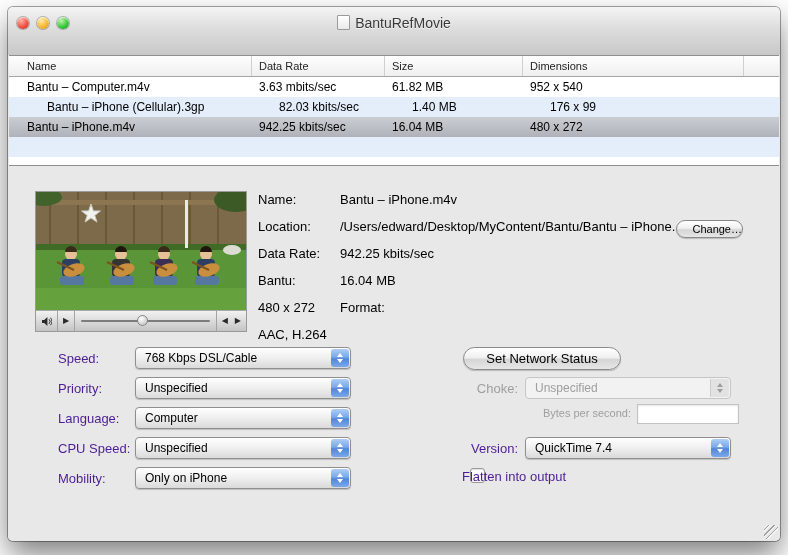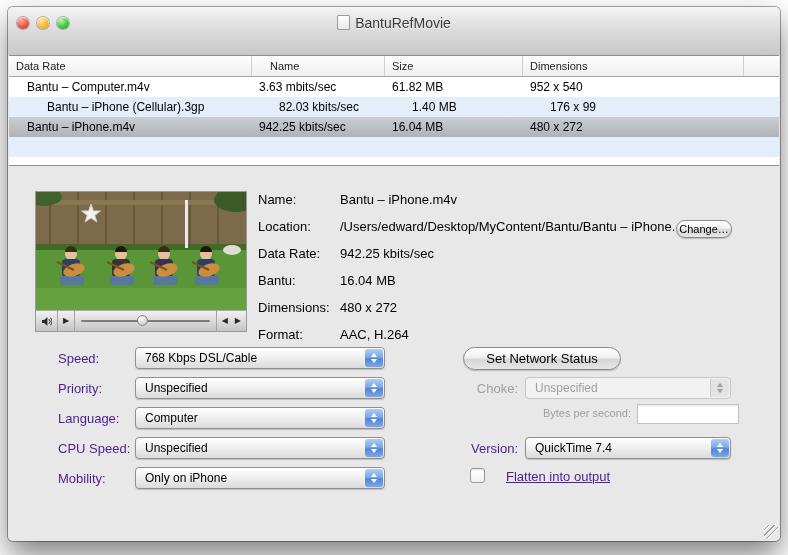--- a/index.html
+++ b/index.html
@@ -45,21 +45,21 @@
   .glyph{font-size:8px;color:#2a2a2a;line-height:20px;}
   .slider{flex:1;position:relative;height:100%;}
   .slider .track{position:absolute;left:6px;right:6px;top:9px;height:2px;background:#7c7c7c;border-radius:2px;}
   .slider .knob{position:absolute;left:44%;top:4px;width:11px;height:11px;border-radius:50%;
     background:radial-gradient(circle at 35% 30%,#ffffff,#cfcfcf 70%,#b5b5b5);border:1px solid #858585;box-sizing:border-box;}
   
   .info{position:absolute;left:250px;top:26px;display:grid;grid-template-columns:82px 336px;grid-auto-rows:27px;
     font-size:13px;color:#000;}
   .info div{white-space:nowrap;overflow:hidden;}
   
-  .popup{position:absolute;width:250px;height:22px;box-sizing:border-box;border:1px solid #8f8f8f;border-radius:4px;
+  .popup{position:absolute;width:216px;height:22px;box-sizing:border-box;border:1px solid #8f8f8f;border-radius:4px;
     background:linear-gradient(#ffffff,#efefef 50%,#dadada);box-shadow:0 1px 1px rgba(0,0,0,.18),inset 0 1px 0 #fff;
     font-size:12px;line-height:20px;padding-left:9px;color:#000;white-space:nowrap;}
   .arrows{position:absolute;top:1px;right:1px;bottom:1px;width:18px;border-radius:3px;
     background:linear-gradient(#aecdf4,#7aa8ea 45%,#5386d8 55%,#7ba8e8);
     display:flex;flex-direction:column;align-items:center;justify-content:center;gap:2px;}
   .tri-up{width:0;height:0;border-left:3px solid transparent;border-right:3px solid transparent;border-bottom:4px solid #fff;}
   .tri-dn{width:0;height:0;border-left:3px solid transparent;border-right:3px solid transparent;border-top:4px solid #fff;}
   .popup.disabled{color:#9e9e9e;border-color:#c6c6c6;background:#f2f2f2;box-shadow:none;}
   .popup.disabled .arrows{background:#e2e2e2;border-left:1px solid #cccccc;border-radius:0 3px 3px 0;}
   .popup.disabled .tri-up{border-bottom-color:#9e9e9e;}
@@ -96,22 +96,22 @@
       <span class="tl yellow"></span>
       <span class="tl green"></span>
     </div>
     <div class="title-wrap">
       <span class="doc-icon"></span><span>BantuRefMovie</span>
     </div>
   </div>
 
   <div class="list">
     <div class="list-header">
+      <div class="hcell c1">Name</div>
       <div class="hcell">Data Rate</div>
-      <div class="hcell c1">Name</div>
       <div class="hcell">Size</div>
       <div class="hcell">Dimensions</div>
       <div class="hcell spacer"></div>
     </div>
     <div class="list-body">
       <div class="row">
         <div class="cell">Bantu – Computer.m4v</div>
         <div class="cell">3.63 mbits/sec</div>
         <div class="cell">61.82 MB</div>
         <div class="cell">952 x 540</div>
@@ -220,26 +220,25 @@
 
     <div class="info">
       <div>Name:</div>
       <div>Bantu – iPhone.m4v</div>
       <div>Location:</div>
       <div>/Users/edward/Desktop/MyContent/Bantu/Bantu – iPhone.m4v</div>
       <div>Data Rate:</div>
       <div>942.25 kbits/sec</div>
       <div>Bantu:</div>
       <div>16.04 MB</div>
-      <div>Dimensions:</div>
       <div>480 x 272</div>
       <div>Format:</div>
       <div>AAC, H.264</div>
     </div>
-    <div class="push small-btn" style="left:668px;top:54px;width:56px;">Change…</div>
+    <div class="push small-btn" style="left:668px;top:54px;width:67px;text-align:right;">Change…</div>
 
     <div class="flabel" style="left:50px;top:185px;">Speed:</div>
     <div class="popup pos-speed">
       <span>768 Kbps DSL/Cable</span>
       <span class="arrows">
             <i class="tri-up"></i>
             <i class="tri-dn"></i>
           </span>
     </div>
 
@@ -296,19 +295,19 @@
     <div class="flabel right" style="left:390px;top:275px;width:120px;">Version:</div>
     <div class="popup pos-version">
       <span>QuickTime 7.4</span>
       <span class="arrows">
             <i class="tri-up"></i>
             <i class="tri-dn"></i>
           </span>
     </div>
 
     <span class="checkbox"></span>
-    <div class="flabel" style="left:498px;top:303px;text-decoration:underline;">Flatten into output</div>
+    <div class="flabel" style="left:454px;top:303px;">Flatten into output</div>
 
     <div class="grip"></div>
   </div>
 
 </div>
 </div>
 
 </body></html>

